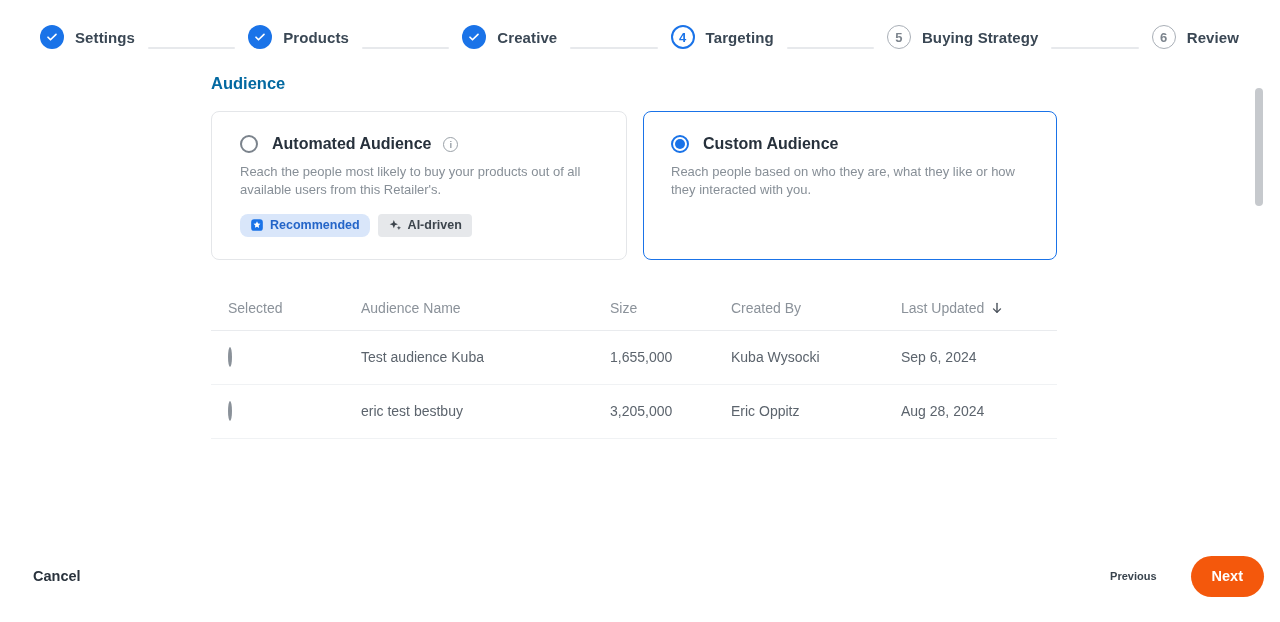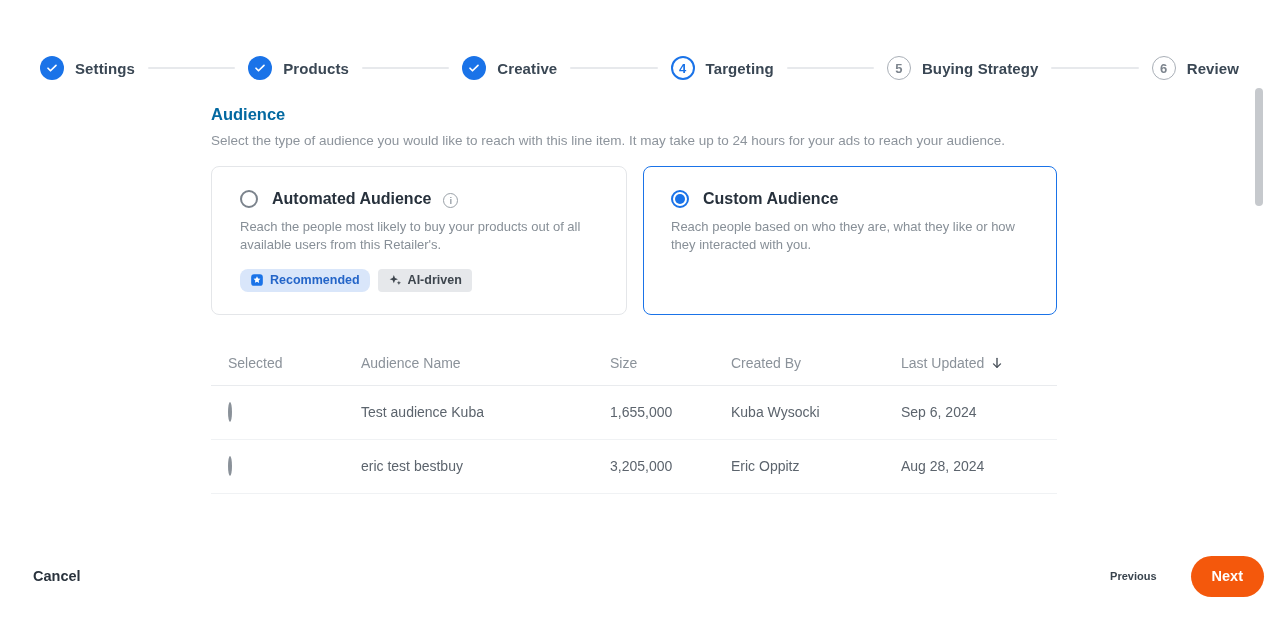--- a/index.html
+++ b/index.html
@@ -4,21 +4,21 @@
 <style>
   * { margin:0; padding:0; box-sizing:border-box; }
   html,body { width:1280px; height:622px; }
   body {
     font-family:"Liberation Sans","DejaVu Sans",sans-serif;
     background:#ffffff; color:#3A4754; position:relative; overflow:hidden;
   }
   [data-interactable="true"] { cursor:pointer; }
 
   
-  .stepper { display:flex; align-items:center; padding:56px 41px 0 40px; }
+  .stepper { display:flex; align-items:flex-end; padding:25px 41px 0 40px; }
   .step { display:flex; align-items:center; gap:11px; flex-shrink:0; }
   .step-circle {
     width:24px; height:24px; border-radius:50%;
     display:flex; align-items:center; justify-content:center;
     font-size:13px; font-weight:700;
   }
   .step-circle.complete { background:#1A73E8; color:#fff; }
   .step-circle.current  { border:2px solid #1A73E8; color:#1A73E8; background:#fff; }
   .step-circle.upcoming { border:1.5px solid #A9AFB7; color:#7C848D; background:#fff; }
   .step-label { font-size:15px; font-weight:700; color:#3A4754; letter-spacing:.1px; }
@@ -29,21 +29,21 @@
   .page-title { font-size:16.5px; font-weight:700; color:#0369a1; }
   .page-subtitle { margin-top:9px; font-size:13.5px; color:#8D949C; }
 
   
   .cards { display:flex; gap:16px; margin-top:18px; }
   .card {
     flex:1; border:1px solid #E4E6E9; border-radius:8px;
     padding:23px 28px 22px 28px; background:#fff; min-height:145px;
   }
   .card.selected { border:1.5px solid #1A73E8; padding:22.5px 27.5px 21.5px 27.5px; }
-  .card-head { display:flex; align-items:flex-end; gap:14px; }
+  .card-head { display:flex; align-items:center; gap:14px; }
   .card-title { font-size:16px; font-weight:700; color:#27313C; }
   .radio {
     width:18px; height:18px; border-radius:50%;
     border:2px solid #7B838C; background:#fff; flex-shrink:0; position:relative;
   }
   .radio.checked { border-color:#1A73E8; }
   .radio.checked::after {
     content:''; position:absolute; inset:2px; border-radius:50%; background:#1A73E8;
   }
   .info-icon {
@@ -156,21 +156,20 @@
 
   <div class="step" data-interactable="true">
     <span class="step-circle upcoming" data-interactable="false">6</span>
     <span class="step-label" data-interactable="false">Review</span>
   </div>
 </div>
 
 <div class="content" data-interactable="false">
 
   <div class="page-title" data-interactable="false">Audience</div>
-  <div class="page-subtitle" data-interactable="false">Select the type of audience you would like to reach with this line item. It may take up to 24 hours for your ads to reach your audience.</div>
 
   <div class="cards" data-interactable="false">
 
     <div class="card" data-interactable="true">
       <div class="card-head">
         <span class="radio" data-interactable="true"></span>
         <span class="card-title" data-interactable="false">Automated Audience</span>
         <i class="info-icon" data-interactable="true">i</i>
       </div>
       <div class="card-desc" data-interactable="false">Reach the people most likely to buy your products out of all available users from this Retailer's.</div>

